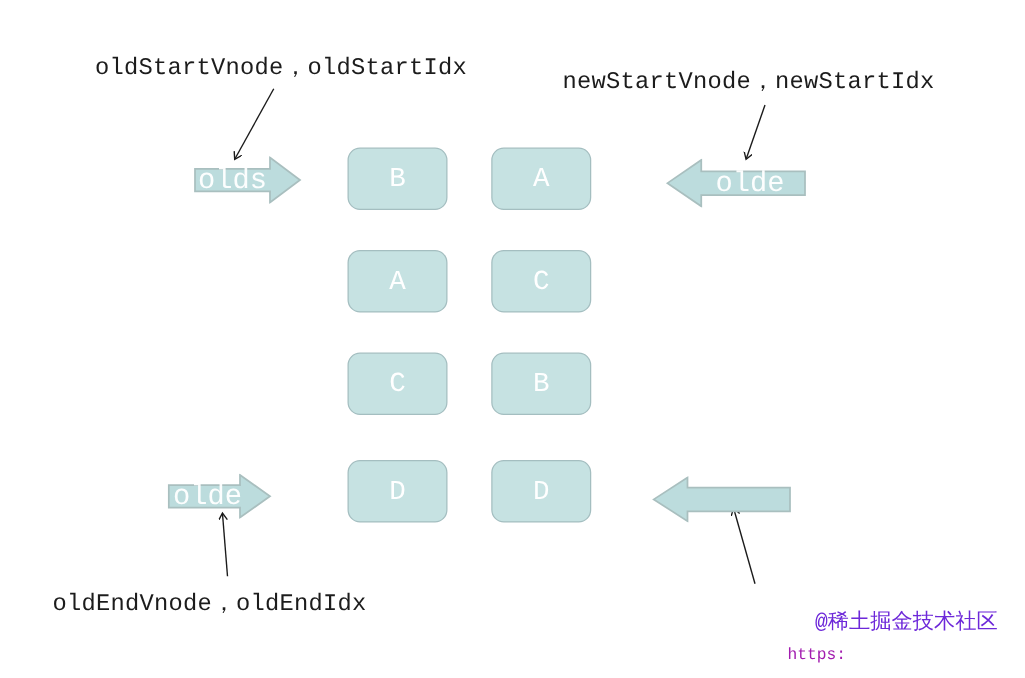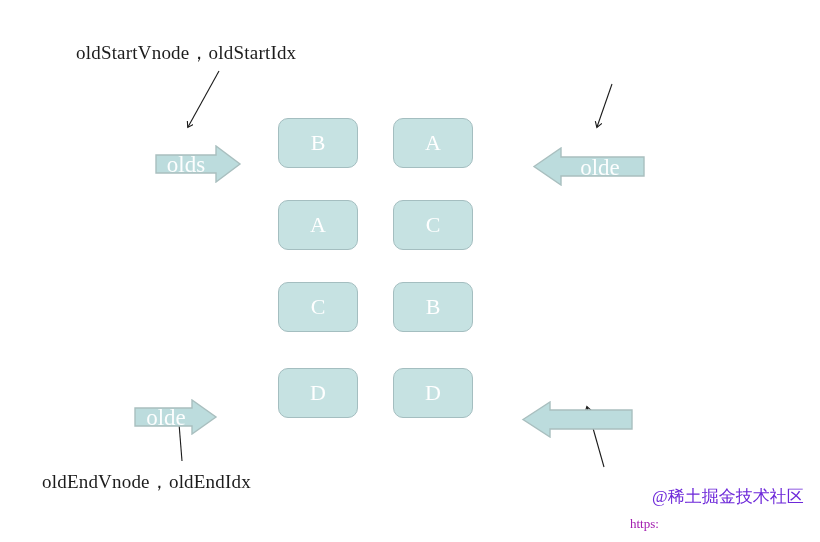--- a/index.html
+++ b/index.html
@@ -1,25 +1,25 @@
 <!DOCTYPE html>
 <html><head>
 <meta charset="utf-8">
 <style>
   html,body{margin:0;padding:0;}
   #canvas{
     position:relative;width:820px;height:542px;background:#ffffff;
-    font-family:Liberation Serif, serif;overflow:hidden;
+    font-family:Liberation Mono, monospace;overflow:hidden;
   }
   .lbl{
     position:absolute;font-size:19px;color:#1c1c1c;white-space:nowrap;letter-spacing:0.2px;
   }
   #connectors{position:absolute;left:0;top:0;width:820px;height:542px;pointer-events:none;}
   #connectors line{stroke:#1a1a1a;stroke-width:1.1;}
-  .block-arrow{position:absolute;margin-top:20px;}
+  .block-arrow{position:absolute;}
   .block-arrow svg{position:absolute;left:0;top:0;display:block;}
   .block-arrow polygon{fill:#bcdcdd;stroke:#a9bfbf;stroke-width:1.4;}
   .ptr-text{
     position:absolute;color:rgba(255,255,255,0.95);font-size:23px;line-height:23px;
     text-align:center;white-space:nowrap;
   }
   .node{
     position:absolute;width:80px;height:50px;background:#c6e2e2;
     border:1.5px solid #a4bec0;border-radius:10px;box-sizing:border-box;
     display:flex;align-items:center;justify-content:center;
@@ -39,20 +39,21 @@
         <path d="M0,0 L5.5,3.5 L0,7" fill="none" stroke="#1a1a1a" stroke-width="1.1"></path>
       </marker>
     </defs>
     <line x1="219" y1="71" x2="188" y2="127" marker-end="url(#vhead)"></line>
     <line x1="612" y1="84" x2="597" y2="127" marker-end="url(#vhead)"></line>
     <line x1="182" y1="461" x2="178" y2="411" marker-end="url(#vhead)"></line>
     <line x1="604" y1="467" x2="587" y2="407" marker-end="url(#vhead)"></line>
   </svg>
 
   <div class="lbl" style="left:76px;top:40px">oldStartVnode，oldStartIdx</div>
+  <div class="lbl" style="left:450px;top:51px">newStartVnode，newStartIdx</div>
   <div class="lbl" style="left:42px;top:469px">oldEndVnode，oldEndIdx</div>
 
   <div class="block-arrow" style="left:155px;top:125px;width:87px;height:38px">
     <svg width="87" height="38">
       <polygon points="1,10 61,10 61,1 85,19 61,37 61,28 1,28"></polygon>
     </svg>
     <span class="ptr-text" style="left:0;top:8px;width:62px">olds</span>
   </div>
 
   <div class="block-arrow" style="left:532px;top:127px;width:114px;height:39px">

